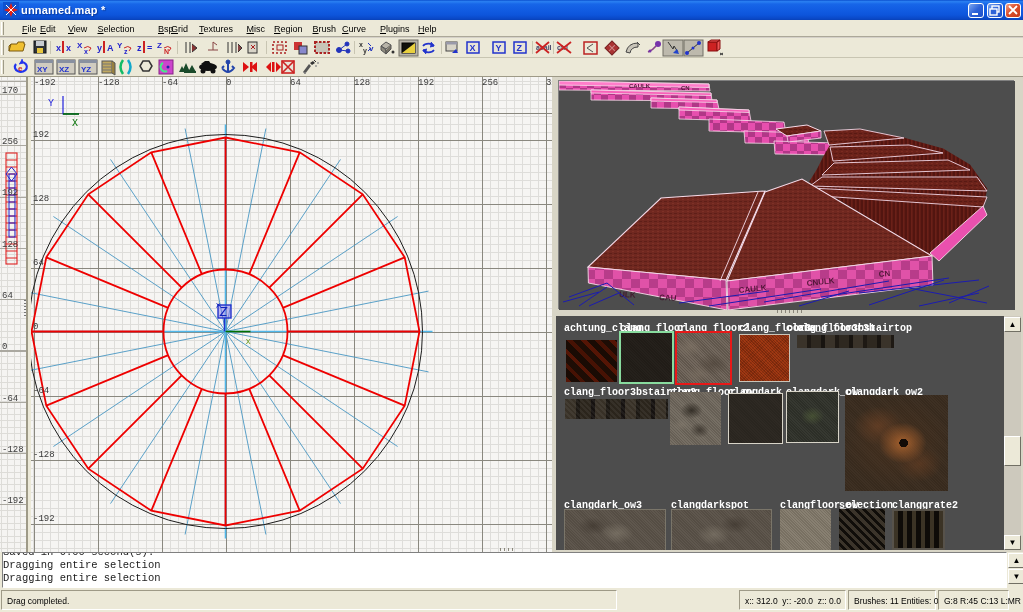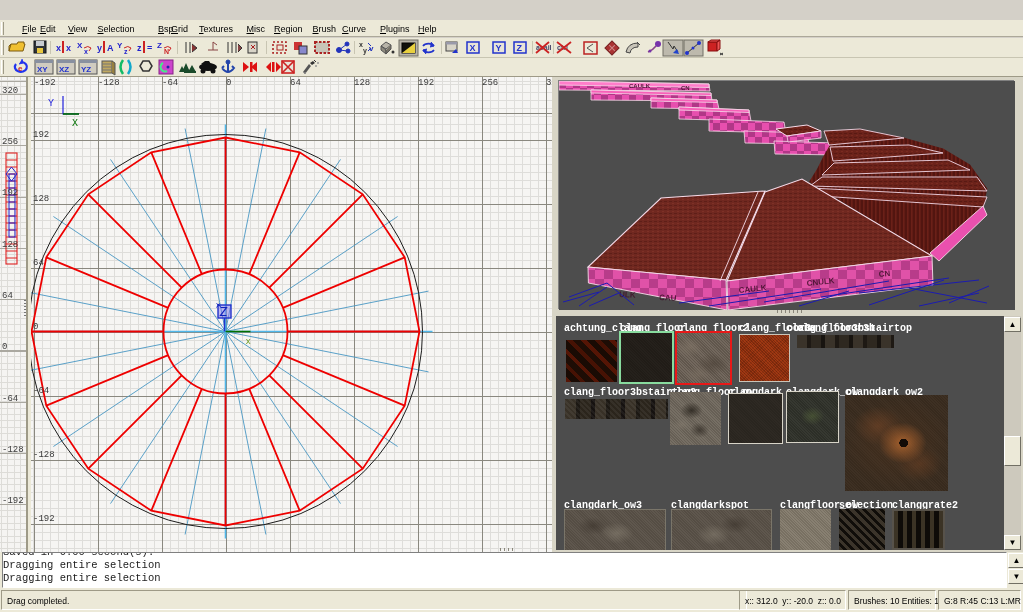--- a/index.html
+++ b/index.html
@@ -44,20 +44,38 @@
 .sbtn{position:absolute;left:0;width:17px;height:15px;background:#ECE9D8;border:1px solid;border-color:#fff #716F64 #716F64 #fff;font-size:8px;text-align:center;line-height:13px;color:#000}
 
 #console{left:0;top:552px;width:1023px;height:37px;background:#ECE9D8}
 #conin{position:absolute;left:2px;top:0px;width:1005px;height:36px;background:#fff;border:1px solid;border-color:#808080 #fff #fff #808080;overflow:hidden;font-family:"Liberation Mono",monospace;font-size:10.5px;color:#1c1c1c;line-height:13px}
 
 #status{left:0;top:589px;width:1023px;height:23px;background:#ECE9D8;font-size:8.5px;color:#000}
 .spanel{position:absolute;top:1px;height:20px;border:1px solid;border-color:#9E9A87 #fff #fff #9E9A87;padding:5px 4px 0 5px;white-space:pre}
 </style></head>
 <body>
 <div id="win">
+  <div id="titlebar" class="abs">
+    <svg class="abs" style="left:3px;top:2px" width="16" height="16" viewBox="0 0 16 16">
+      <rect x="0" y="0" width="16" height="16" fill="#0E52D0"></rect>
+      <path d="M8 1 L10 6 L15 8 L10 10 L8 15 L6 10 L1 8 L6 6 Z" fill="#E82010"></path>
+      <path d="M3 3 L8 8 L13 3 M3 13 L8 8 L13 13" stroke="#fff" stroke-width="1" fill="none"></path>
+    </svg>
+    <span class="txt">unnamed.map *</span>
+    <div class="capbtn" id="btnmin"><svg width="14" height="13">
+          <rect x="3" y="9" width="6" height="2" fill="#fff"></rect>
+        </svg></div>
+    <div class="capbtn" id="btnres"><svg width="14" height="13">
+          <rect x="4" y="2" width="7" height="6" fill="none" stroke="#fff" stroke-width="1.4"></rect>
+          <rect x="2" y="5" width="7" height="6" fill="#2E63D8" stroke="#fff" stroke-width="1.4"></rect>
+        </svg></div>
+    <div class="capbtn" id="btncls"><svg width="14" height="13">
+          <path d="M3 2 L11 10 M11 2 L3 10" stroke="#fff" stroke-width="1.8"></path>
+        </svg></div>
+  </div>
   <div id="menubar" class="abs">
     <div class="grip" style="top:2px;height:13px"></div>
     <span class="mi" style="left:22px"><u>F</u>ile</span>
     <span class="mi" style="left:40px"><u>E</u>dit</span>
     <span class="mi" style="left:68px"><u>V</u>iew</span>
     <span class="mi" style="left:97.5px"><u>S</u>election</span>
     <span class="mi" style="left:158px"><u>B</u>sp</span>
     <span class="mi" style="left:171px"><u>G</u>rid</span>
     <span class="mi" style="left:199px"><u>T</u>extures</span>
     <span class="mi" style="left:246.5px"><u>M</u>isc</span>
@@ -278,21 +296,21 @@
             <path d="M310 5 l3 -2 2 2 -3 2 Z" fill="#333"></path>
             <path d="M314 2 l2 2" stroke="#333"></path>
             <circle cx="305" cy="15" r="1" fill="#888"></circle>
             <circle cx="316" cy="8" r="1" fill="#999"></circle>
             <circle cx="318" cy="5" r="1" fill="#999"></circle>
           </g>
     </g>
   </svg></div>
   <div id="main" class="abs">
     <div id="zstrip" class="abs">
-      <span class="rlab" style="left:2px;top:9px">320</span>
+      <span class="rlab" style="left:2px;top:9px">170</span>
       <span class="rlab" style="left:2px;top:60px">256</span>
       <span class="rlab" style="left:2px;top:111px">192</span>
       <span class="rlab" style="left:2px;top:163px">128</span>
       <span class="rlab" style="left:2px;top:214px">64</span>
       <span class="rlab" style="left:2px;top:265px">0</span>
       <span class="rlab" style="left:2px;top:317px">-64</span>
       <span class="rlab" style="left:2px;top:368px">-128</span>
       <span class="rlab" style="left:2px;top:419px">-192</span>
       <svg class="abs" style="left:0;top:0" width="26" height="475" viewBox="0 0 26 475">
         <g stroke="#dd2020" stroke-width="1.1" fill="none">
@@ -507,18 +525,18 @@
   </div>
   <div style="position:absolute;left:500px;top:548px;width:16px;height:3px;background:repeating-linear-gradient(to right,#8a867a 0 1px,rgba(0,0,0,0) 1px 4px)"></div>
   <div id="console" class="abs">
     <div id="conin">
         <div style="margin-top:-7px">Saved in 0.00 second(s).<br>Dragging entire selection<br>Dragging entire selection</div>
       </div>
     <div class="sbtn" style="left:1008px;top:1px">▲</div>
     <div class="sbtn" style="left:1008px;top:17px">▼</div>
   </div>
   <div id="status" class="abs">
-    <div class="spanel" style="left:1px;width:746px">Drag completed.</div>
+    <div class="spanel" style="left:1px;width:616px">Drag completed.</div>
     <div class="spanel" style="left:739px;width:107px">x:: 312.0  y:: -20.0  z:: 0.0</div>
-    <div class="spanel" style="left:848px;width:88px">Brushes: 10 Entities: 1</div>
-    <div class="spanel" style="left:938px;width:83px">G:8 R:45 C:13 L:MR</div>
+    <div class="spanel" style="left:848px;width:88px">Brushes: 11 Entities: 0</div>
+    <div class="spanel" style="left:938px;width:71px">G:8 R:45 C:13 L:MR</div>
   </div>
 </div>
 
 </body></html>

